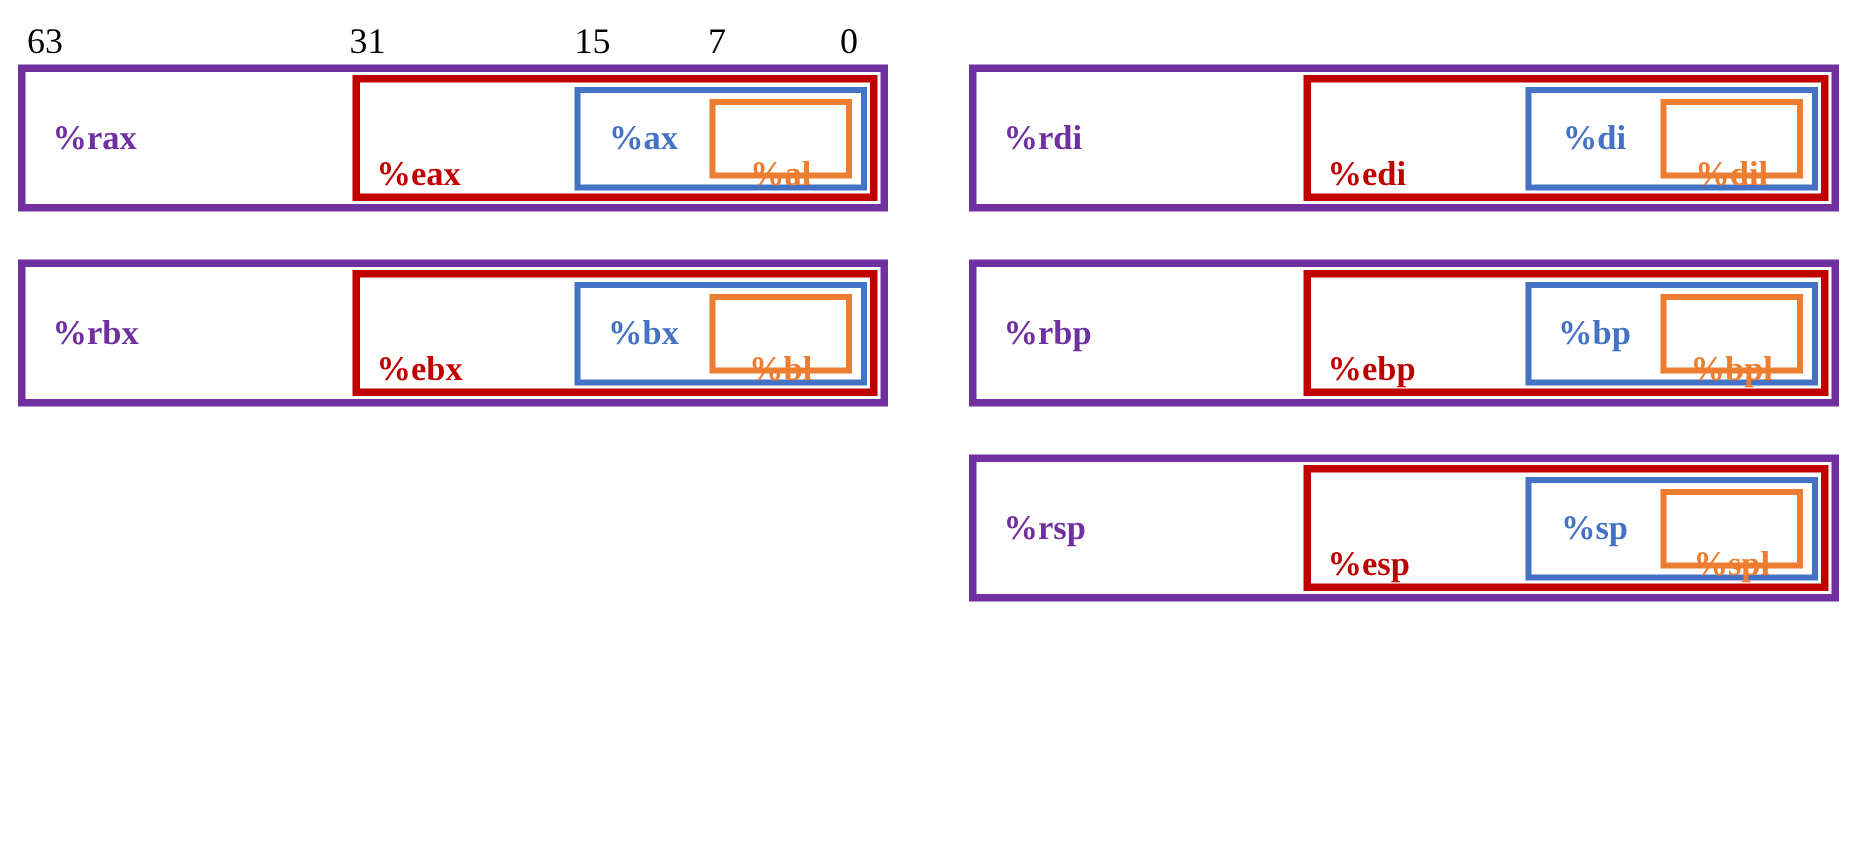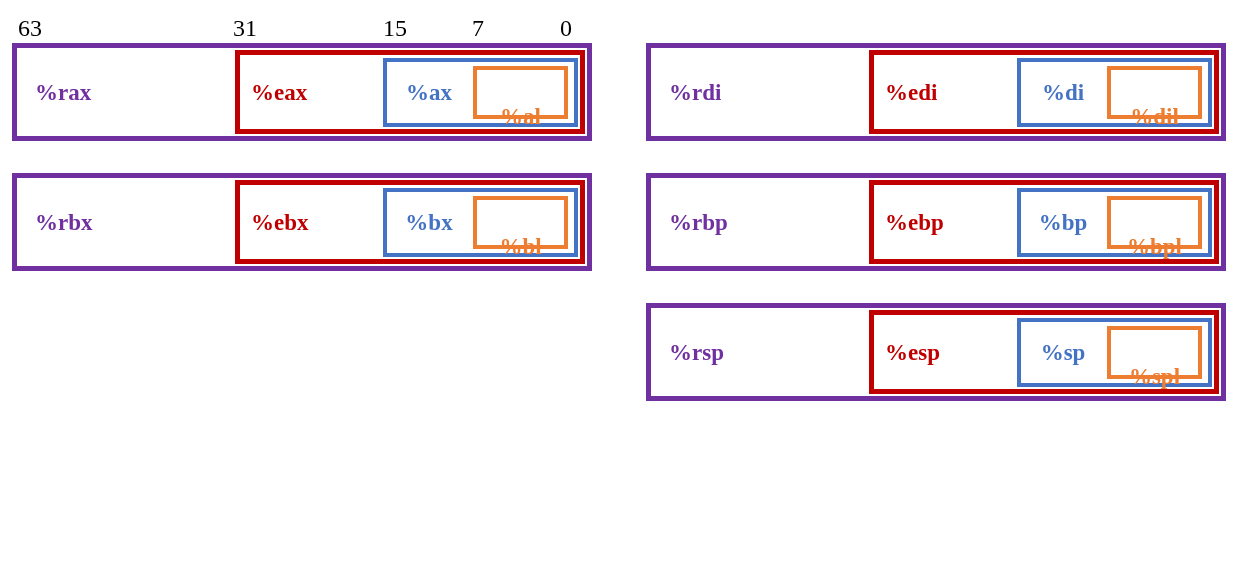--- a/index.html
+++ b/index.html
@@ -75,21 +75,21 @@
   .lbl {
     position: absolute;
     top: 50%;
     transform: translateY(-50%);
     font-weight: bold;
     font-size: 23px;
     line-height: 1;
     white-space: nowrap;
   }
   .l64 { left: 18px;  color: #7030A0; }
-  .l32 { left: 234px; color: #C00000; }
+  .l32 { left: 234px; color: #C00000; margin-top: 24px; }
   .l16 { left: 368px; width: 88px; text-align: center; color: #4472C4; }
   .l8  { left: 456px; width: 95px; text-align: center; color: #ED7D31; margin-top: 24px; }
 </style>
 </head>
 <body>
 
 <div class="diagram">
 
   <div class="col">
 

